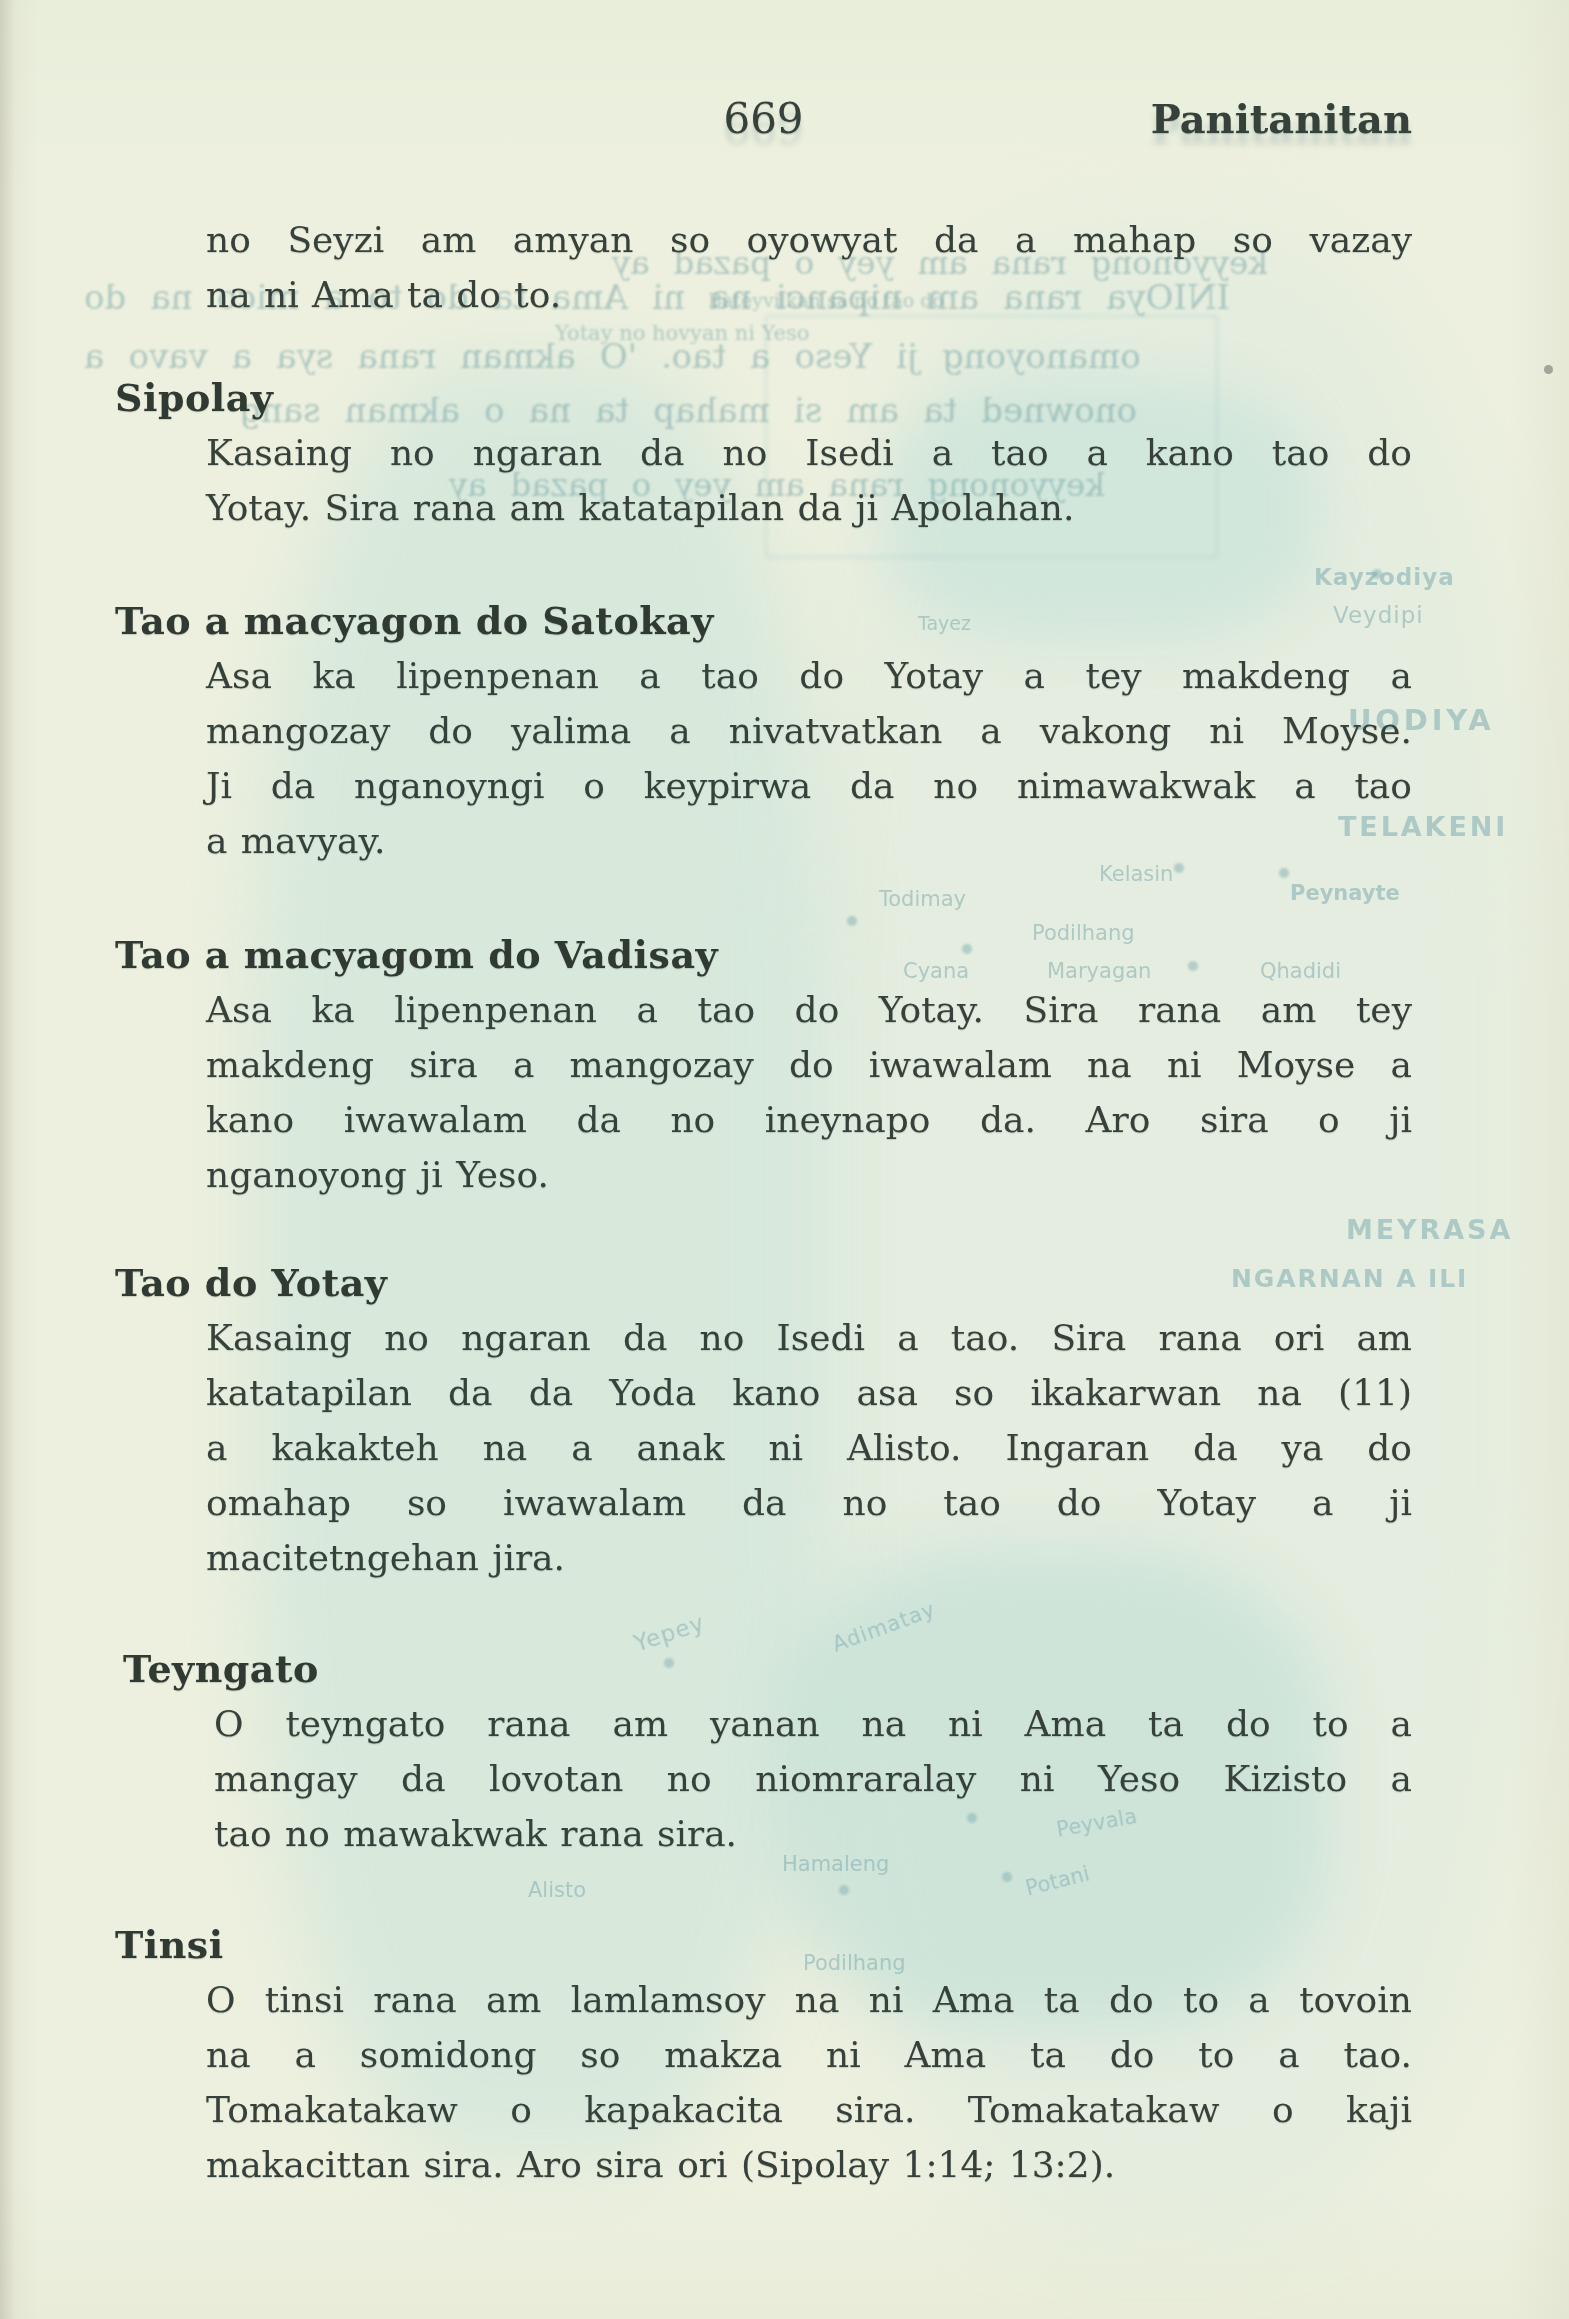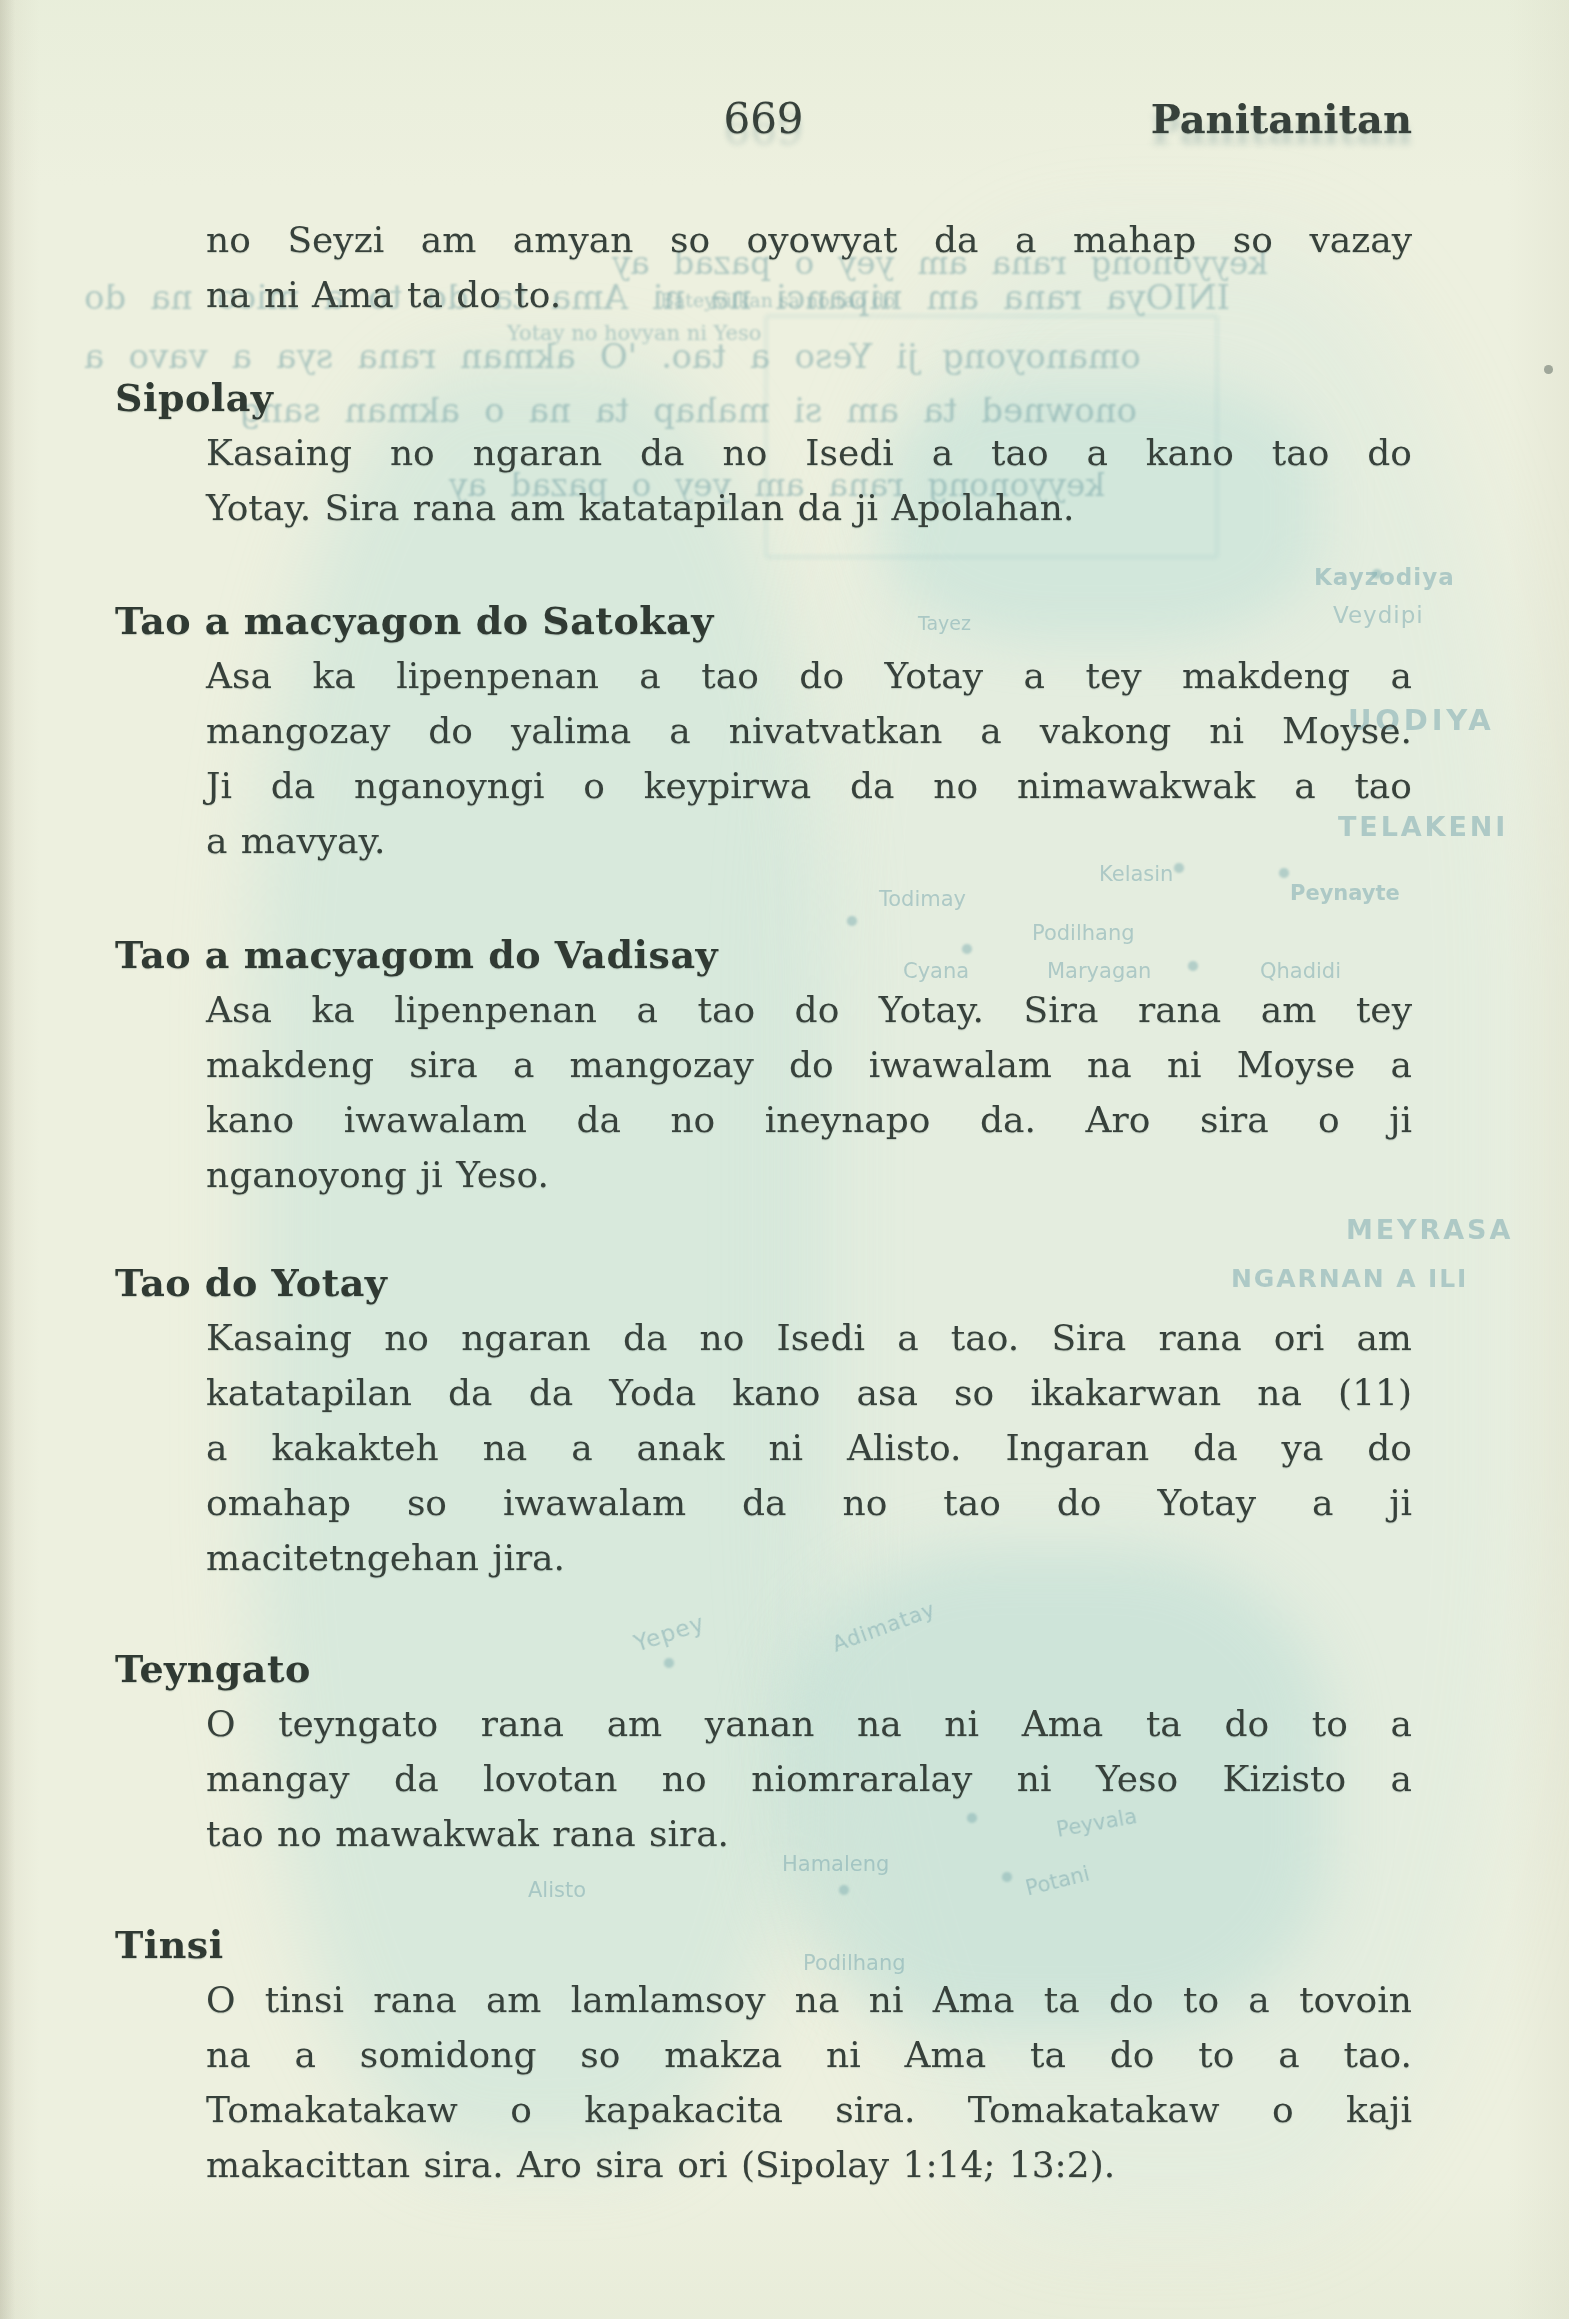--- a/index.html
+++ b/index.html
@@ -18,37 +18,37 @@
   .ghosts{position:absolute;inset:0;}
   .blob{position:absolute;border-radius:38%;}
   .b1{left:250px;top:363px;width:583px;height:1797px;background:rgba(186,222,216,.40);filter:blur(36px);}
   .b2{left:803px;top:239px;width:726px;height:1988px;background:rgba(203,230,224,.28);filter:blur(44px);}
   .b3{left:779px;top:1549px;width:550px;height:483px;background:rgba(176,216,210,.42);filter:blur(29px);}
   .b4{left:884px;top:378px;width:435px;height:263px;background:rgba(182,220,214,.38);filter:blur(25px);}
   .b5{left:765px;top:315px;width:449px;height:239px;border:2.9px solid rgba(150,195,195,.35);
       border-radius:3.8px;filter:blur(1.9px);}
   .ghost-mirror{position:absolute;transform:scaleX(-1);color:rgba(108,156,160,.48);
       filter:blur(1.1px);white-space:nowrap;word-spacing:13.4px;}
-  .ghost-faint{position:absolute;color:rgba(118,164,168,.50);filter:blur(0.8px);white-space:nowrap;}
+  .ghost-faint{position:absolute;color:rgba(118,164,168,.50);filter:blur(0.8px);white-space:nowrap;padding-left:48px;}
   .ghost-label{position:absolute;color:rgba(128,172,176,.55);filter:blur(0.7px);white-space:nowrap;
       font-family:"DejaVu Sans","Liberation Sans",sans-serif;}
   .ghost-dot{position:absolute;width:9.6px;height:9.6px;border-radius:50%;
       background:rgba(130,175,178,.5);filter:blur(1px);}
   .speck{position:absolute;width:8.6px;height:8.6px;border-radius:50%;background:rgba(70,85,78,.45);}
   
   .running-head{position:absolute;left:115px;top:91px;width:1297px;height:55px;}
   .pageno{position:absolute;left:0;right:0;text-align:center;font-size:42px;line-height:55px;
       text-shadow:0 10.5px 5.7px rgba(120,152,152,.30), 0 1px 1px rgba(70,90,80,.28);}
   .runtitle{position:absolute;right:0;top:0;font-size:40px;font-weight:bold;line-height:55px;
       text-shadow:0 10.5px 6.7px rgba(120,152,152,.32), 0 1px 1px rgba(70,90,80,.28);}
   .content{position:absolute;left:115px;top:212px;width:1297px;
       text-shadow:0 1px 1px rgba(70,90,80,.22);}
   .sec{margin:0;}
   .sec1{margin-top:48px;} .sec2{margin-top:58px;} .sec3{margin-top:59px;}
-  .sec4{margin-top:53px;} .sec5{margin-top:56px;} .sec6{margin-top:56px;}
+  .sec4{margin-top:53px;} .sec5{margin-top:56px;margin-left:8px;} .sec6{margin-top:56px;}
   .hd{margin:0;font-size:38px;font-weight:bold;line-height:55px;letter-spacing:0.5px;color:#303a33;}
   .bl{font-size:36px;line-height:55px;padding-left:91px;word-spacing:1.9px;
       text-align:justify;text-align-last:justify;}
   .bl.last{text-align:left;text-align-last:auto;}
 </style>
 </head>
 <body>
 
 <div class="paper"></div>
 <div class="edge"></div>

